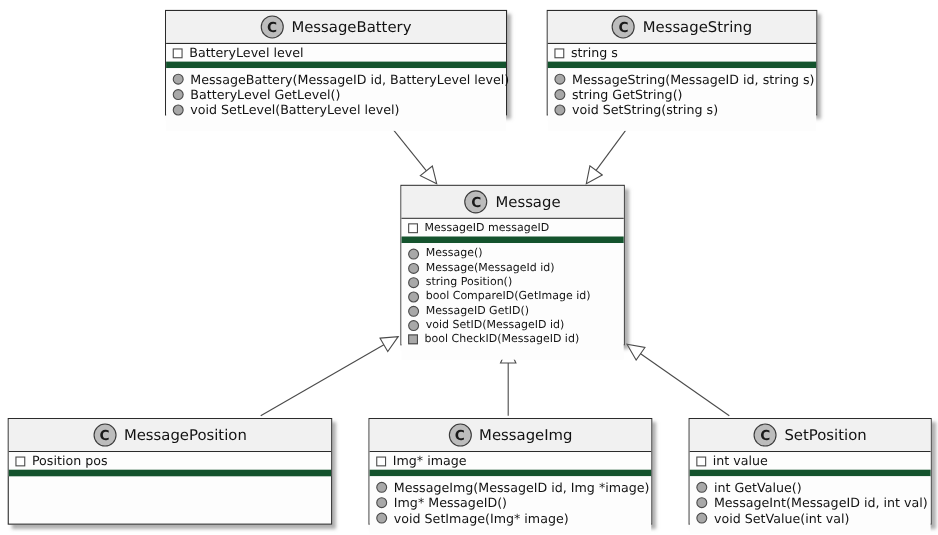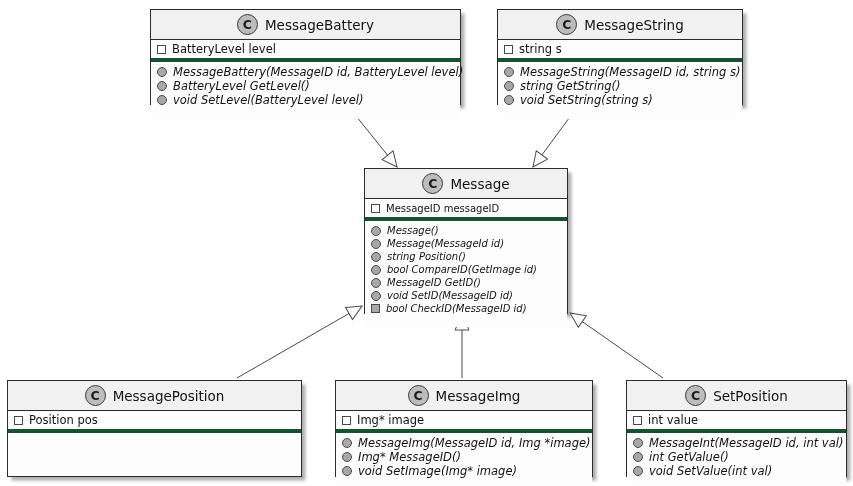--- a/index.html
+++ b/index.html
@@ -18,25 +18,25 @@
     display:flex;align-items:center;justify-content:center;gap:7px;
     font-size:13.5px;color:#121212;
   }
   .badge{
     box-sizing:border-box;width:21px;height:21px;border-radius:50%;
     background:#bcbcbc;border:1px solid #3a3a3a;
     display:flex;align-items:center;justify-content:center;
     font-size:12.5px;font-weight:bold;color:#1a1a1a;flex:0 0 auto;
   }
   .comp-fields{
-    box-sizing:border-box;height:22px;border-bottom:4px solid #14532d;
+    box-sizing:border-box;height:22px;border-bottom:6px solid #14532d;
     display:flex;flex-direction:column;justify-content:center;padding:0 6px;
     background:#fdfdfd;
   }
-  .comp-methods{box-sizing:border-box;padding:3px 6px 12px 6px;background:#fdfdfd;font-style:italic;}
+  .comp-methods{box-sizing:border-box;padding:3px 6px 12px 6px;background:#fdfdfd;}
   .member{
     display:flex;align-items:center;gap:6px;white-space:nowrap;
     font-size:11.5px;line-height:14px;color:#121212;
   }
   .dense .member{line-height:13px;font-size:10px;}
   .ic{flex:0 0 auto;box-sizing:border-box;display:inline-block;}
   .ic-circle{width:10px;height:10px;border-radius:50%;background:#a8a8a8;border:1px solid #4a4a4a;}
   .ic-square-outline{width:9px;height:9px;background:#ffffff;border:1px solid #4a4a4a;}
   .ic-square-filled{width:9px;height:9px;background:#a8a8a8;border:1px solid #4a4a4a;}
   
@@ -209,26 +209,26 @@
     </div>
     <div class="comp-fields">
       <div class="member">
         <span class="ic ic-square-outline"></span>
         <span>int value</span>
       </div>
     </div>
     <div class="comp-methods">
       <div class="member">
         <span class="ic ic-circle"></span>
+        <span>int GetValue()</span>
+      </div>
+      <div class="member">
+        <span class="ic ic-circle"></span>
         <span>MessageInt(MessageID id, int val)</span>
       </div>
       <div class="member">
         <span class="ic ic-circle"></span>
-        <span>int GetValue()</span>
-      </div>
-      <div class="member">
-        <span class="ic ic-circle"></span>
         <span>void SetValue(int val)</span>
       </div>
     </div>
   </div>
 
 </div>
 
 </body></html>

